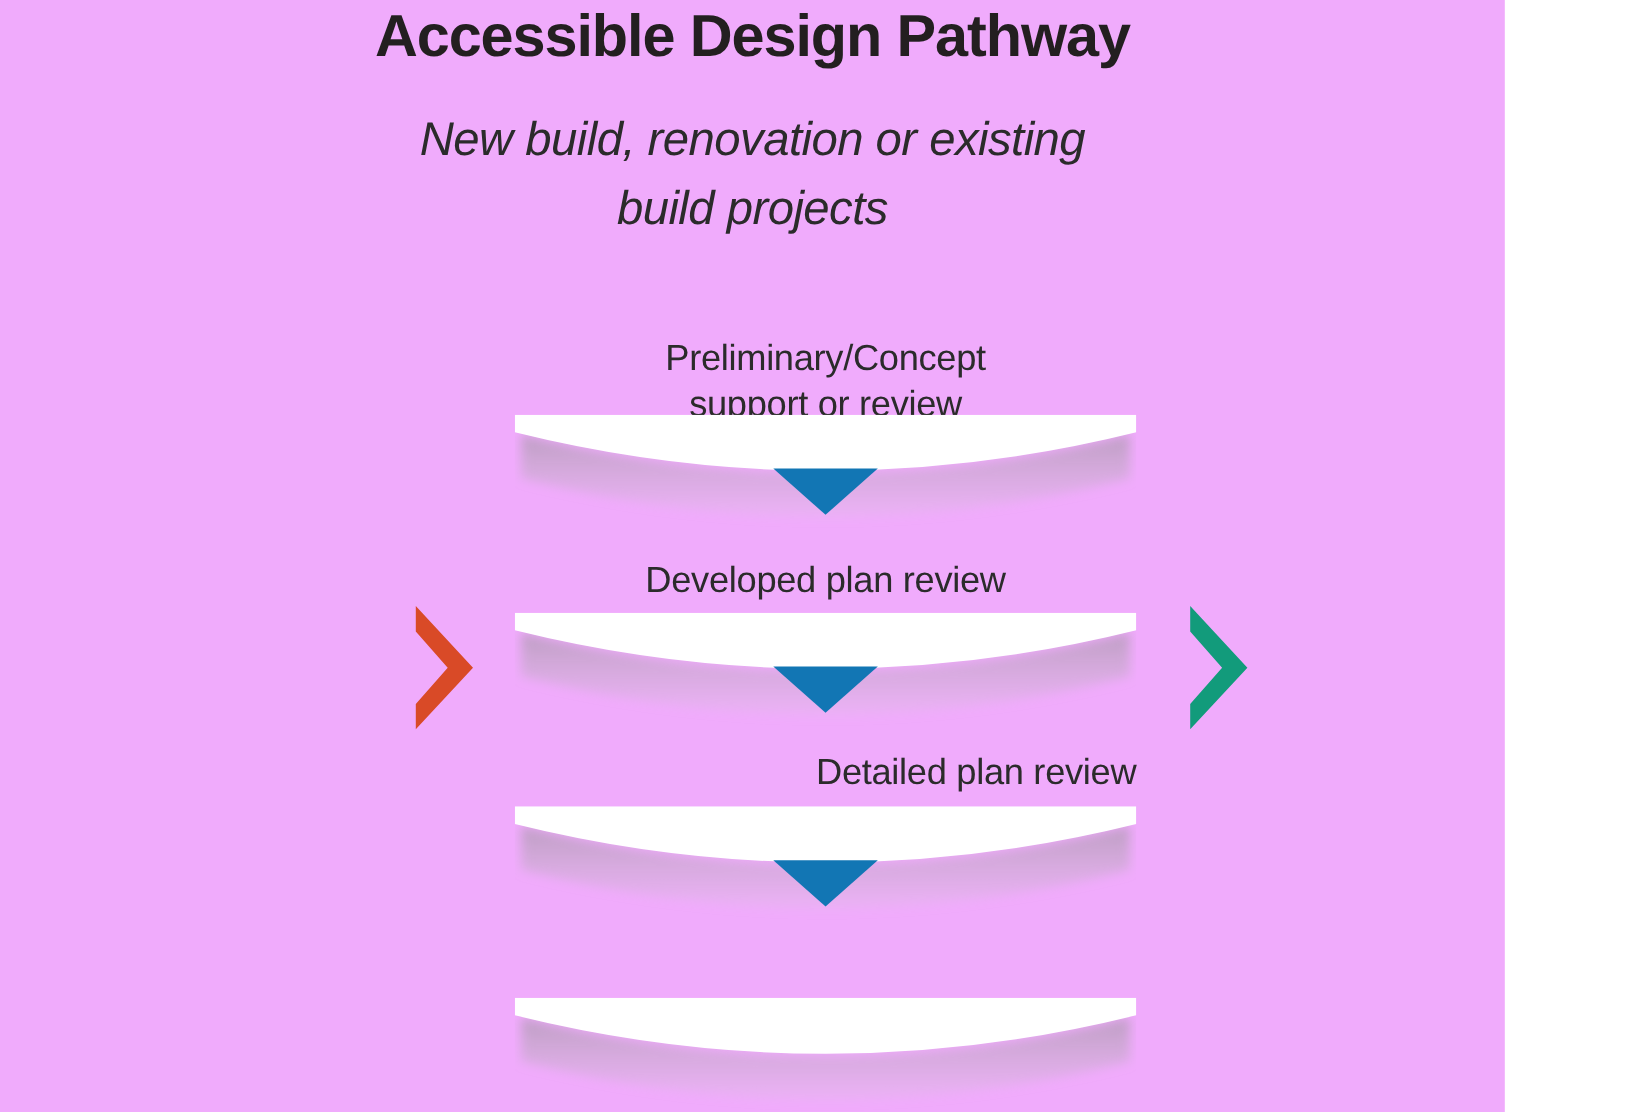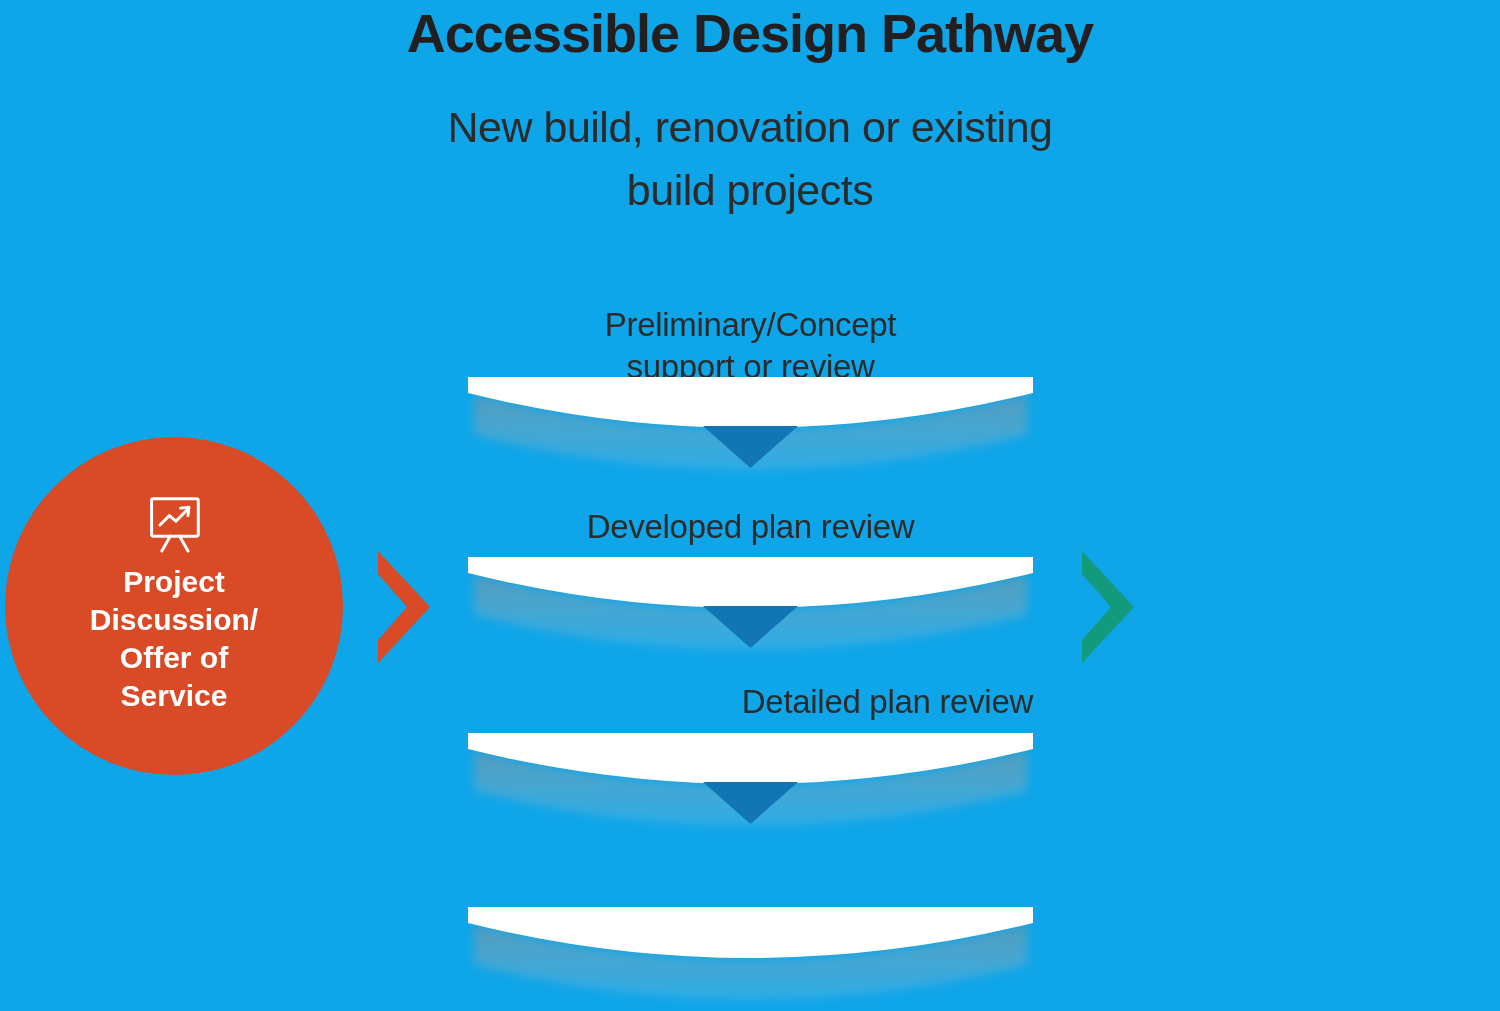--- a/index.html
+++ b/index.html
@@ -1,19 +1,19 @@
 <!DOCTYPE html>
 <html style="--orange: #D94A27; --green: #129B7B; --blue: #1276B4; --text: #232323;"><head>
 <meta charset="utf-8">
 <style>
   html,body{margin:0;padding:0;background:#ffffff;}
   .canvas{
     position:relative;
-    width:1500px;height:1011px;
-    background:#0ea5e9;
+    width:1368px;height:1011px;
+    background:#f0abfc;
     overflow:hidden;
     font-family:"Liberation Sans","DejaVu Sans",sans-serif;
     color:#232323;
   }
   .abs{position:absolute;}
   
   .title{
     top:2px;left:0;right:0;
     text-align:center;
     font-size:54px;font-weight:700;
@@ -22,20 +22,21 @@
     white-space:pre-line;
   }
   .subtitle{
     top:96px;left:0;right:0;
     text-align:center;
     font-size:43px;font-weight:400;
     line-height:63px;
     letter-spacing:-0.5px;
     color:#2b2b2b;
     white-space:pre-line;
+    font-style:italic;
   }
   
   .node{
     border-radius:50%;
     color:#ffffff;
   }
   .node-start{left:5px;top:437px;width:338px;height:338px;background:var(--orange,#D94A27);}
   .node-end{left:1156px;top:436px;width:340px;height:340px;background:var(--green,#129B7B);}
   .node-icon{position:absolute;left:50%;transform:translateX(-50%);}
   .node-start .node-icon{top:58px;}
@@ -92,34 +93,20 @@
       <filter id="soft" x="-15%" y="-60%" width="130%" height="220%">
         <feGaussianBlur stdDeviation="5"></feGaussianBlur>
       </filter>
     </defs>
   </svg>
 
   <div class="abs title">Accessible Design Pathway</div>
   <div class="abs subtitle">New build, renovation or existing
 build projects</div>
 
-  <div class="abs node node-start">
-    <span class="node-icon">
-      <svg width="56" height="58" viewBox="0 0 60 62">
-        <rect class="icon-stroke" x="6" y="4" width="50" height="40" rx="2"></rect>
-        <path class="icon-stroke" d="M26,44 L17,60 M36,44 L45,60"></path>
-        <path class="icon-stroke" d="M15,32 L25,22 L32,28 L45,15"></path>
-        <path class="icon-stroke" d="M37,14 L46,13 L45,22"></path>
-      </svg>
-    </span>
-    <span class="node-label">Project
-Discussion/
-Offer of
-Service</span>
-  </div>
 
 
   <svg class="abs chevron chevron-left" viewBox="0 0 60 120">
     <polygon points="4,4 56,60 4,116 4,93 33,60 4,27"></polygon>
   </svg>
   <svg class="abs chevron chevron-right" viewBox="0 0 60 120">
     <polygon points="4,4 56,60 4,116 4,93 33,60 4,27"></polygon>
   </svg>
 
   <div class="abs step step-2">Developed plan review</div>

